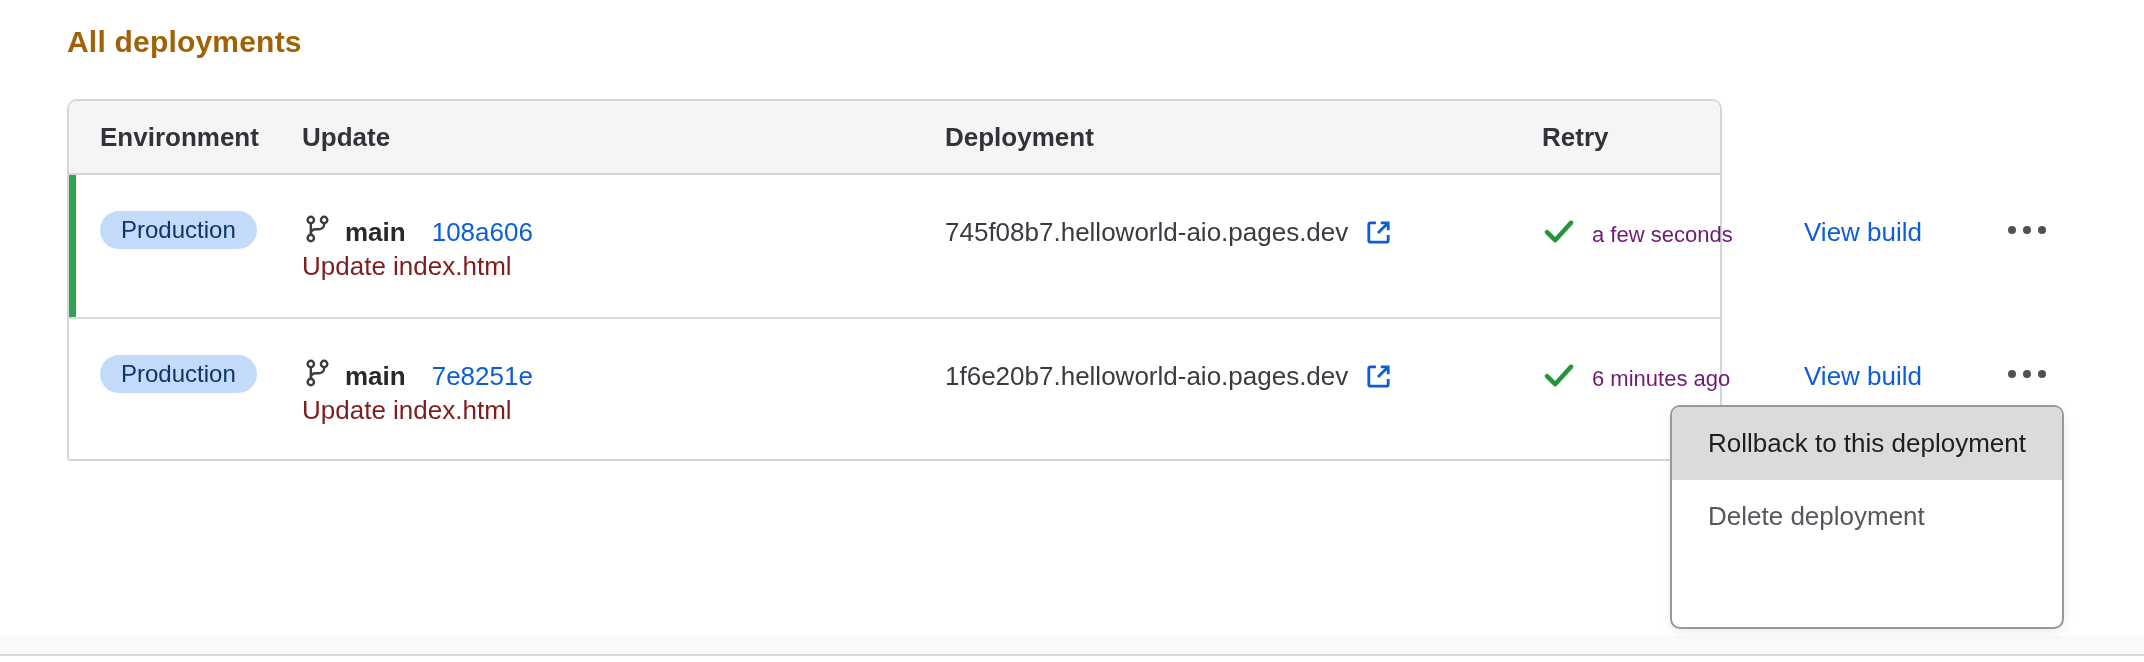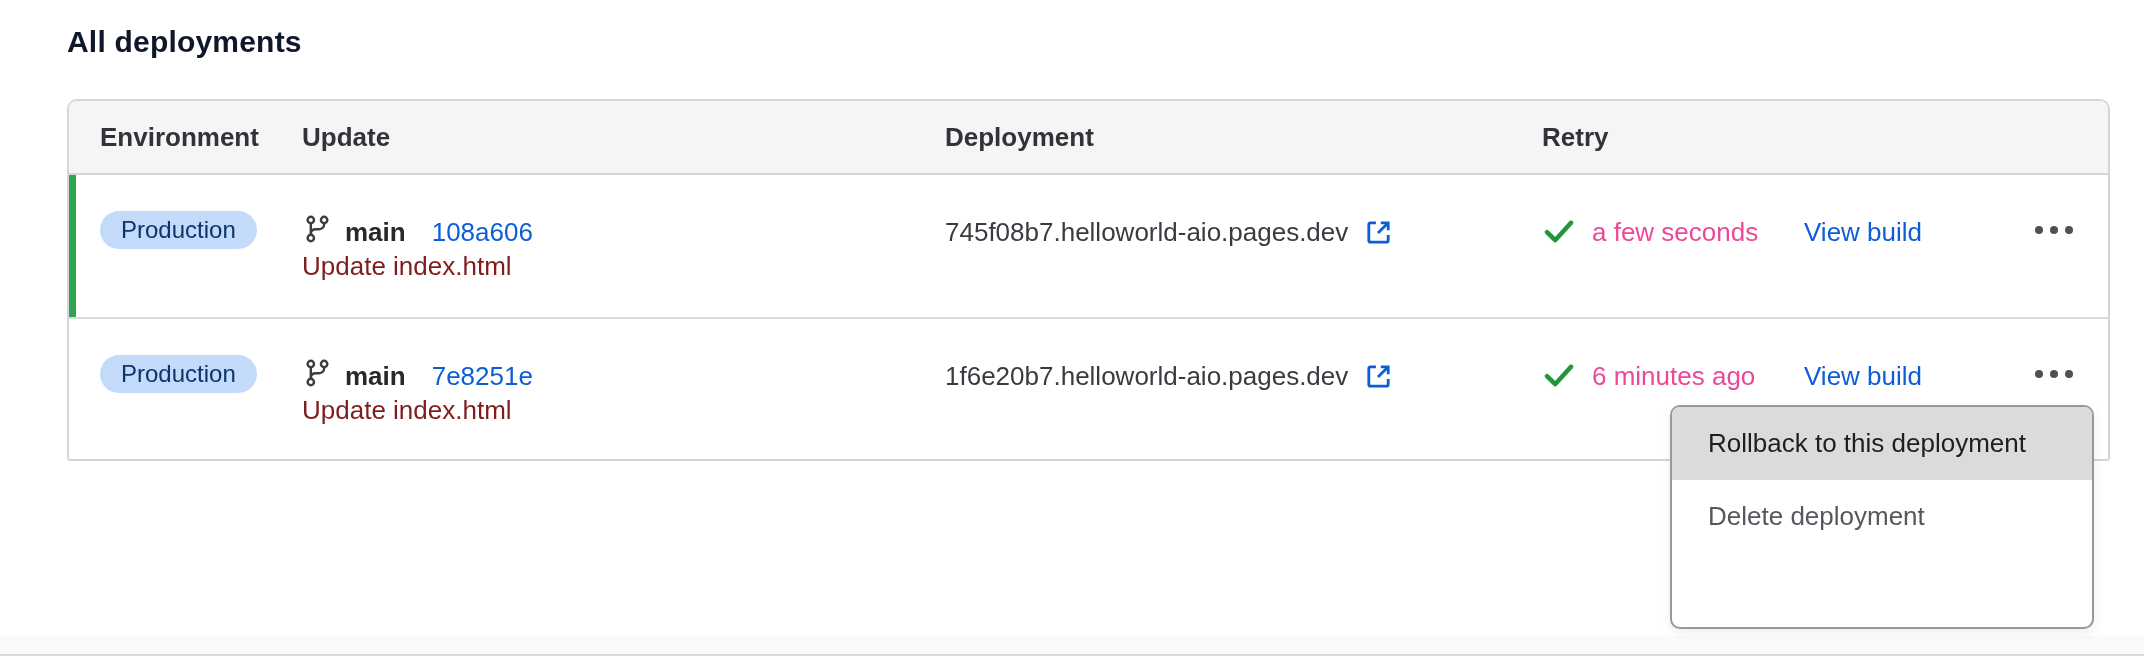--- a/index.html
+++ b/index.html
@@ -10,25 +10,25 @@
     --badge-text:#0e336f;
   }
   *{box-sizing:border-box;margin:0;padding:0;}
   html,body{overflow:hidden;}
   body{
     width:2144px;height:662px;position:relative;background:#ffffff;
     font-family:"Liberation Sans",sans-serif;color:#2f3237;
   }
   .page-title{
     position:absolute;left:67px;top:22px;
-    font-size:30px;line-height:40px;font-weight:700;color:#0f172a;letter-spacing:.2px;
+    font-size:30px;line-height:40px;font-weight:700;color:#a16207;letter-spacing:.2px;
   }
   
   .deploy-table{
-    position:absolute;left:67px;top:99px;width:2043px;
+    position:absolute;left:67px;top:99px;width:1655px;
     border:2px solid #d6d6d8;border-radius:10px 10px 3px 3px;background:#fff;
   }
   .thead,.trow{
     display:grid;
     grid-template-columns:202px 643px 597px 262px 200px 1fr;
     padding:0 31px;
   }
   .thead{
     height:74px;align-items:center;background:#f5f5f6;
     border-bottom:2px solid #d6d6d8;border-radius:8px 8px 0 0;
@@ -46,29 +46,29 @@
     padding:0 21px;border-radius:19px;background:var(--badge-bg);
     color:var(--badge-text);font-size:24px;line-height:1;
   }
   .branch-icon{flex:0 0 auto;color:#3a3d42;margin-right:13px;}
   .branch-name{font-size:26px;font-weight:700;color:#26282c;margin-right:26px;}
   .link{font-size:26px;color:var(--link-blue);text-decoration:none;cursor:pointer;}
   .commit-msg{font-size:26px;line-height:37px;color:#7f1d1d;}
   .host{font-size:26px;color:#383b40;margin-right:15px;white-space:nowrap;}
   .ext-icon{color:var(--link-blue);cursor:pointer;display:inline-flex;}
   .check-icon{color:var(--success-green);margin-right:16px;display:inline-flex;}
-  .time-text{font-size:26px;color:#ec4899;white-space:nowrap;}
+  .time-text{font-size:22px;color:#701a75;white-space:nowrap;}
   .actions-btn{
     justify-self:end;display:flex;gap:7px;align-items:center;height:37px;
     margin-top:36px;cursor:pointer;padding:0 4px;
   }
   .actions-btn .dot{width:8px;height:8px;border-radius:50%;background:#4d5055;}
   
   .context-menu{
-    position:absolute;left:1670px;top:405px;width:424px;height:224px;
+    position:absolute;left:1670px;top:405px;width:394px;height:224px;
     background:#fff;border:2px solid #98989c;border-radius:10px;
     display:grid;grid-template-rows:1fr 1fr 1fr;overflow:hidden;
     box-shadow:0 4px 12px rgba(0,0,0,.07);z-index:5;
   }
   .menu-item{
     display:flex;align-items:center;padding:0 36px;
     font-size:26px;color:#55585d;cursor:pointer;
   }
   .menu-item.highlighted{background:#dbdbdb;color:#1d1e20;}
   

